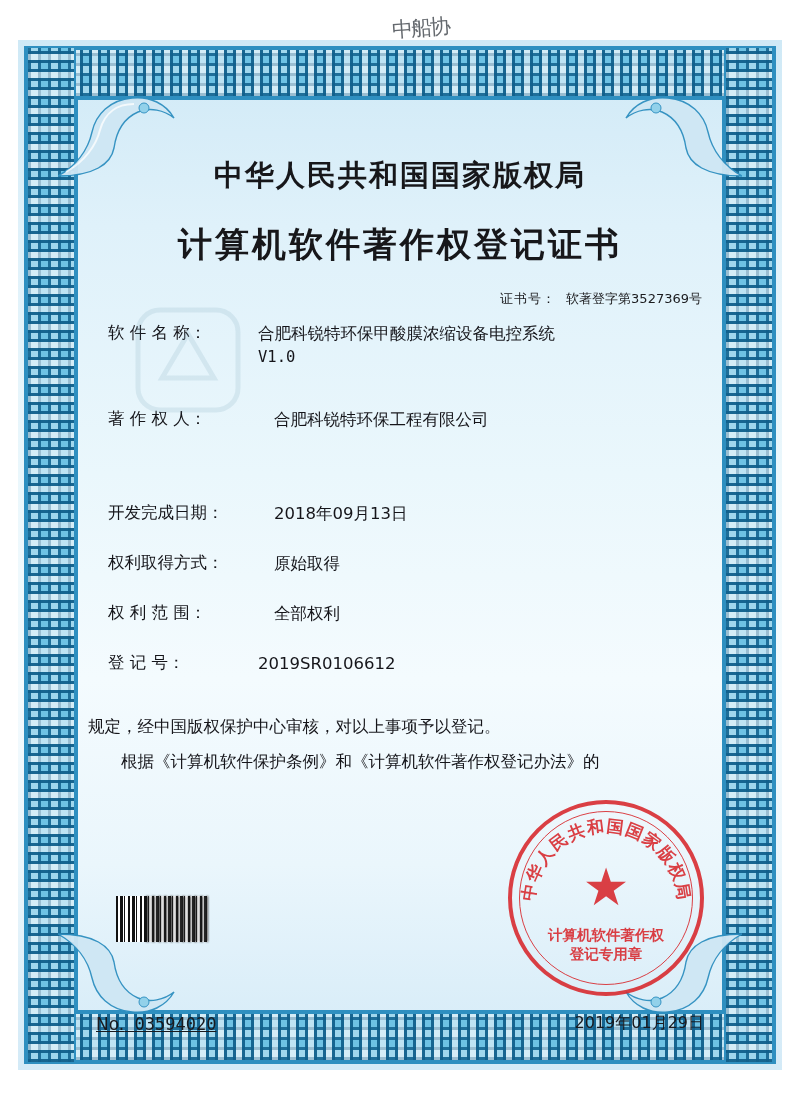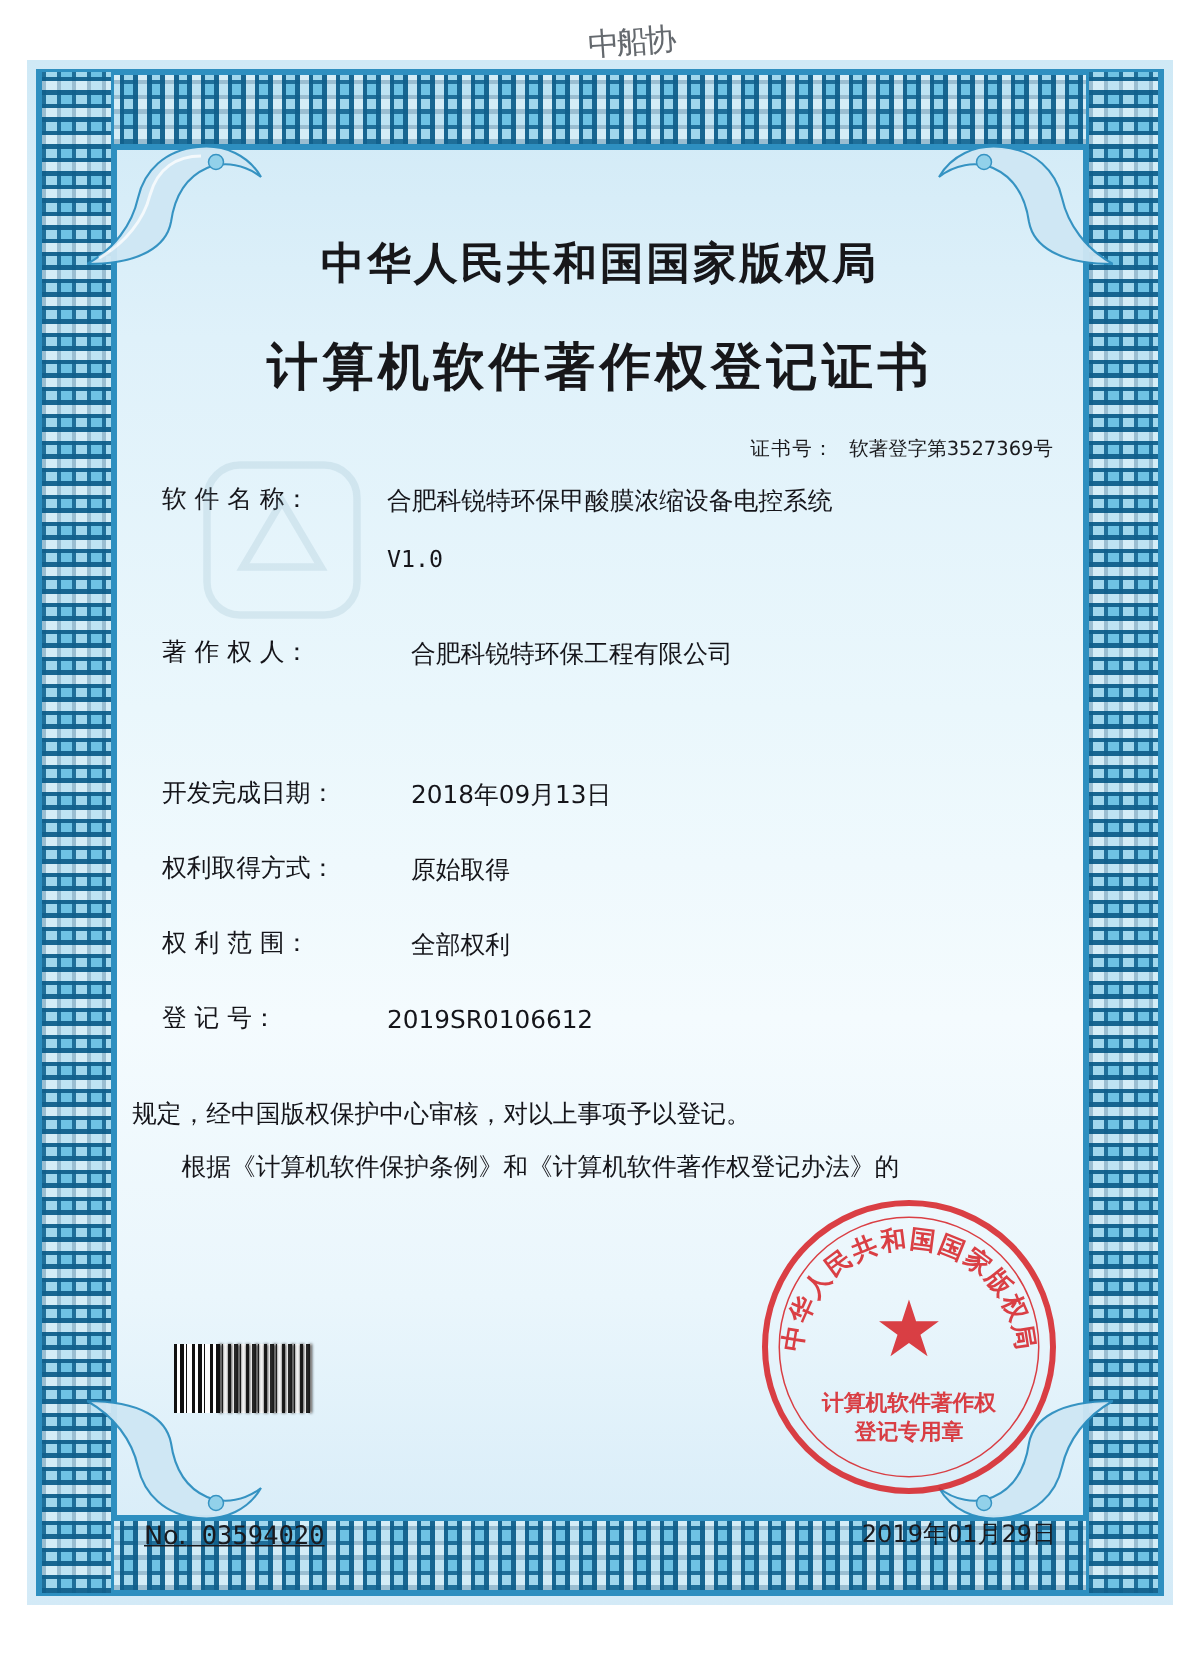--- a/index.html
+++ b/index.html
@@ -190,21 +190,21 @@
     flex: 0 0 150px;
     font-size: 16.5px;
     letter-spacing: 0px;
     white-space: nowrap;
   }
   .field-value {
     font-size: 16.5px;
     line-height: 1.45;
     letter-spacing: 0px;
   }
-  .field-value .v2 { display: block; font-family: "DejaVu Sans Mono", monospace; font-size: 15.5px; margin-top: 16px; }
+  .field-value .v2 { display: block; font-family: "DejaVu Sans Mono", monospace; font-size: 15.5px; }
 
   .gap-a { height: 44px; }
   .gap-b { height: 30px; }
 
   .row-spaced { margin-bottom: 26px; gap: 16px; }
 
   .statement {
     margin-top: 34px;
     padding-left: 8px;
     padding-right: 8px;
@@ -268,21 +268,21 @@
     font-size: 52px;
     line-height: 1;
     color: #d8262b;
   }
   .seal-bottom-text {
     position: absolute;
     left: 0;
     right: 0;
     bottom: 26px;
     text-align: center;
-    font-family: Liberation Serif, serif;
+    font-family: Liberation Mono, monospace;
     font-size: 14.5px;
     font-weight: bold;
     line-height: 1.35;
     color: #d8262b;
   }
   .seal-arc {
     position: absolute;
     inset: 0;
   }
   .seal-arc text {

